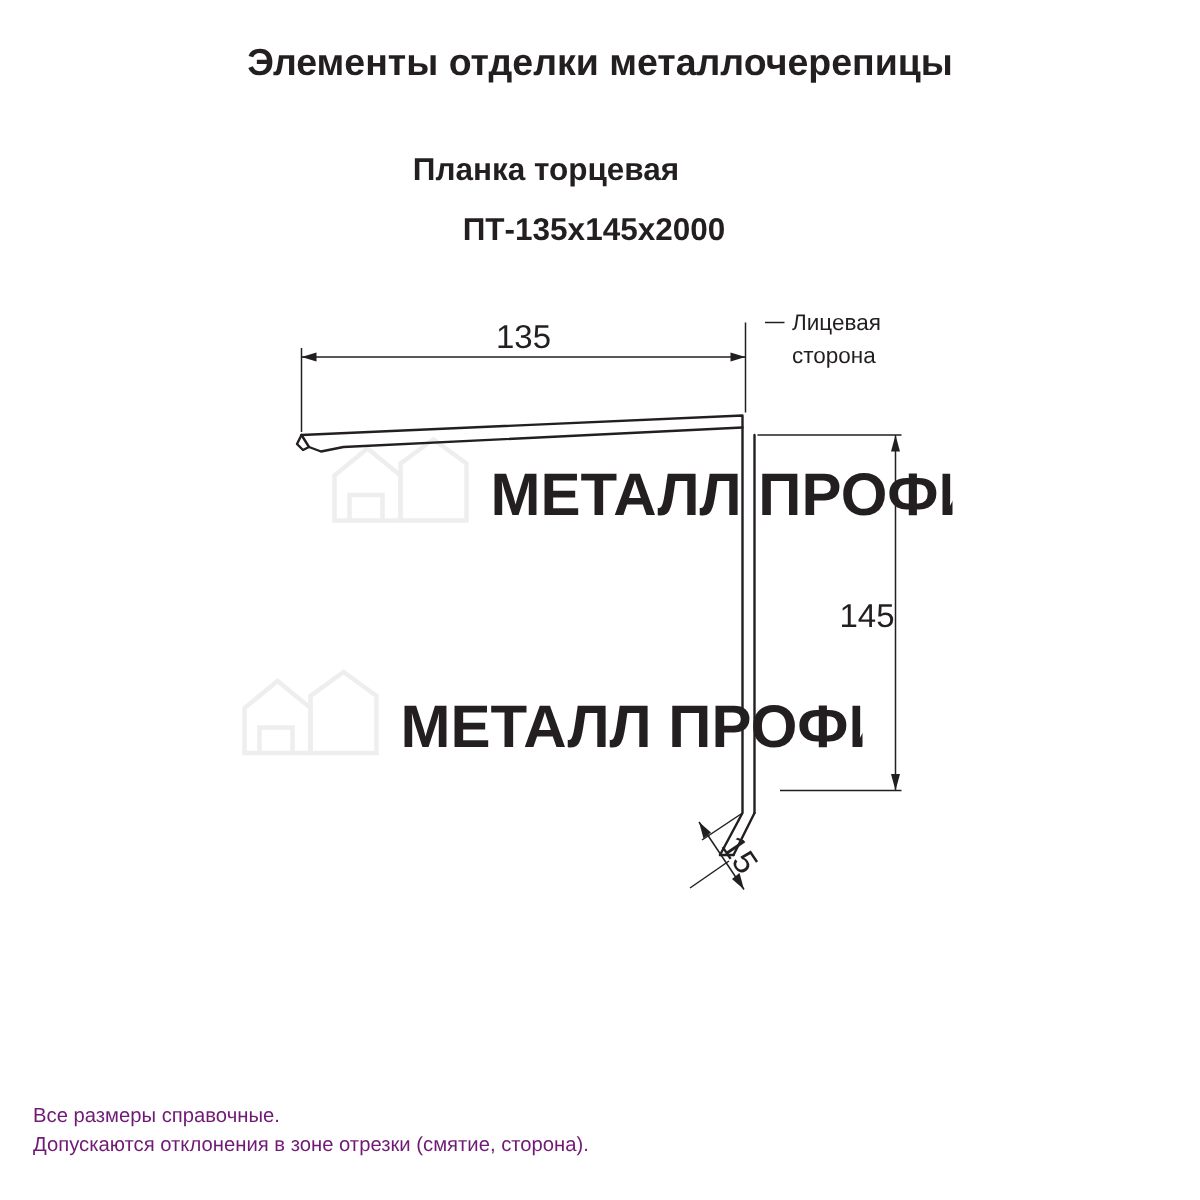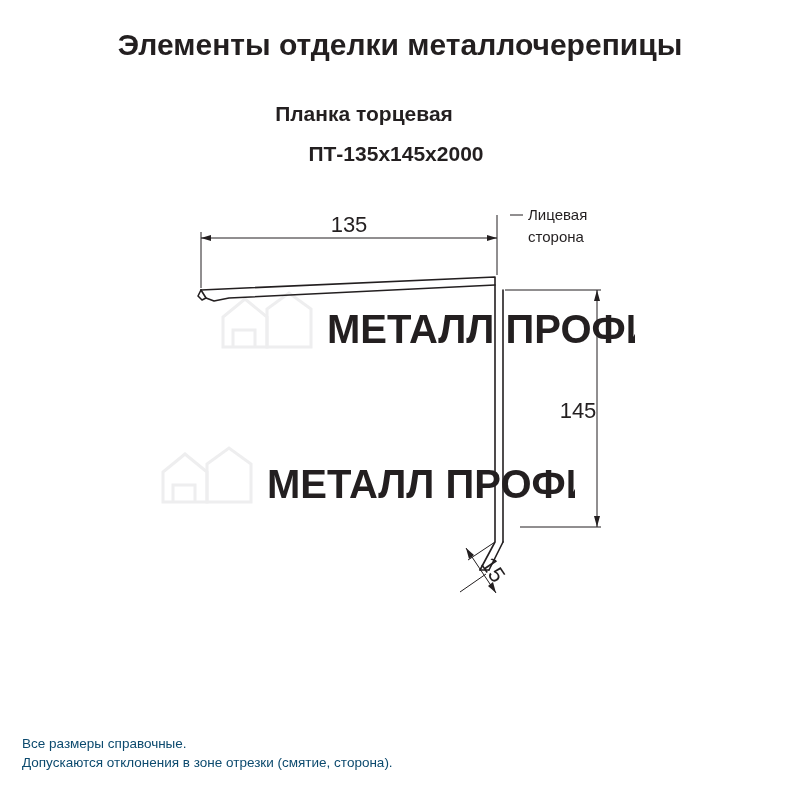--- a/index.html
+++ b/index.html
@@ -20,21 +20,21 @@
     inset: 0;
     width: 800px;
     height: 800px;
   }
   .title {
     position: absolute;
     top: 28px;
     left: 0;
     width: 800px;
     text-align: center;
-    font-size: 30px;
+    font-size: 25px;
     font-weight: bold;
     letter-spacing: 0px;
   }
   .subtitle {
     position: absolute;
     top: 102px;
     left: 0;
     width: 728px;
     text-align: center;
     font-size: 21px;
@@ -55,21 +55,21 @@
     top: 170px;
     width: 800px;
     height: 460px;
   }
   .footer {
     position: absolute;
     left: 22px;
     bottom: 28px;
     font-size: 13.5px;
     line-height: 19px;
-    color: #0c4a6e;
+    color: #701a75;
   }
   .footer div {
     white-space: nowrap;
   }
   svg text {
     font-family: "Liberation Sans", sans-serif;
     fill: #231f20;
   }
   .dim-label {
     font-size: 22px;

